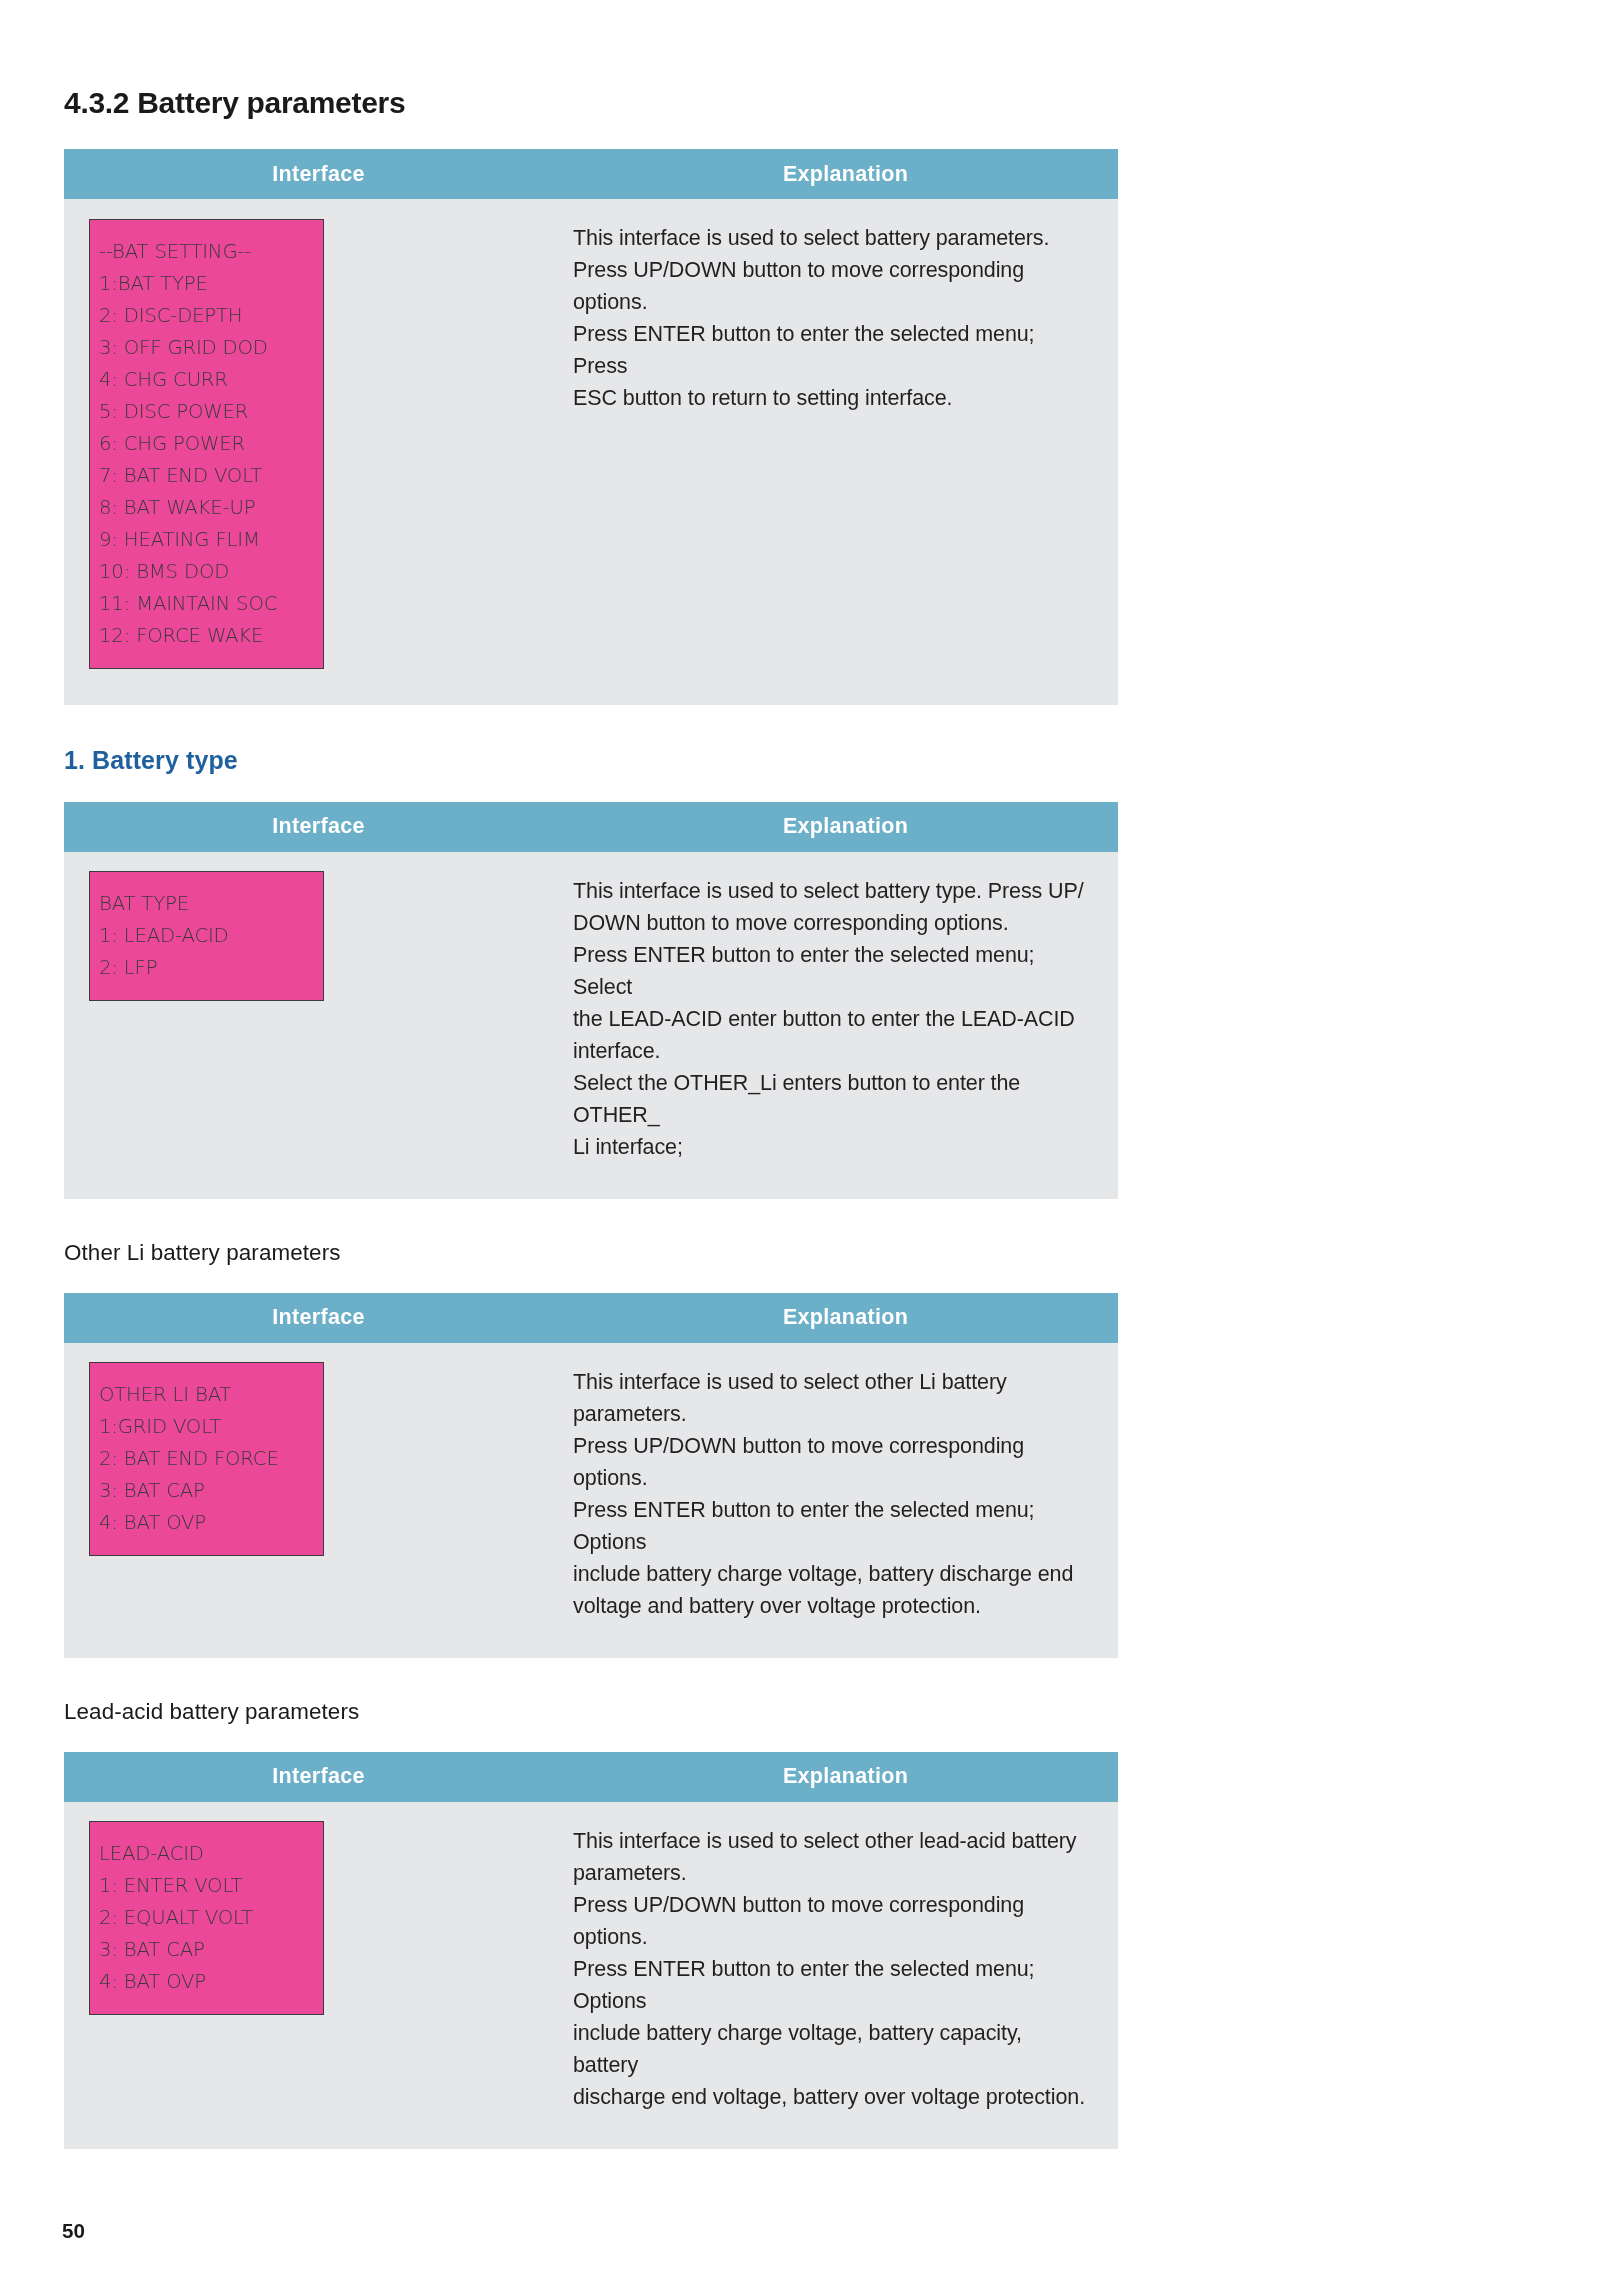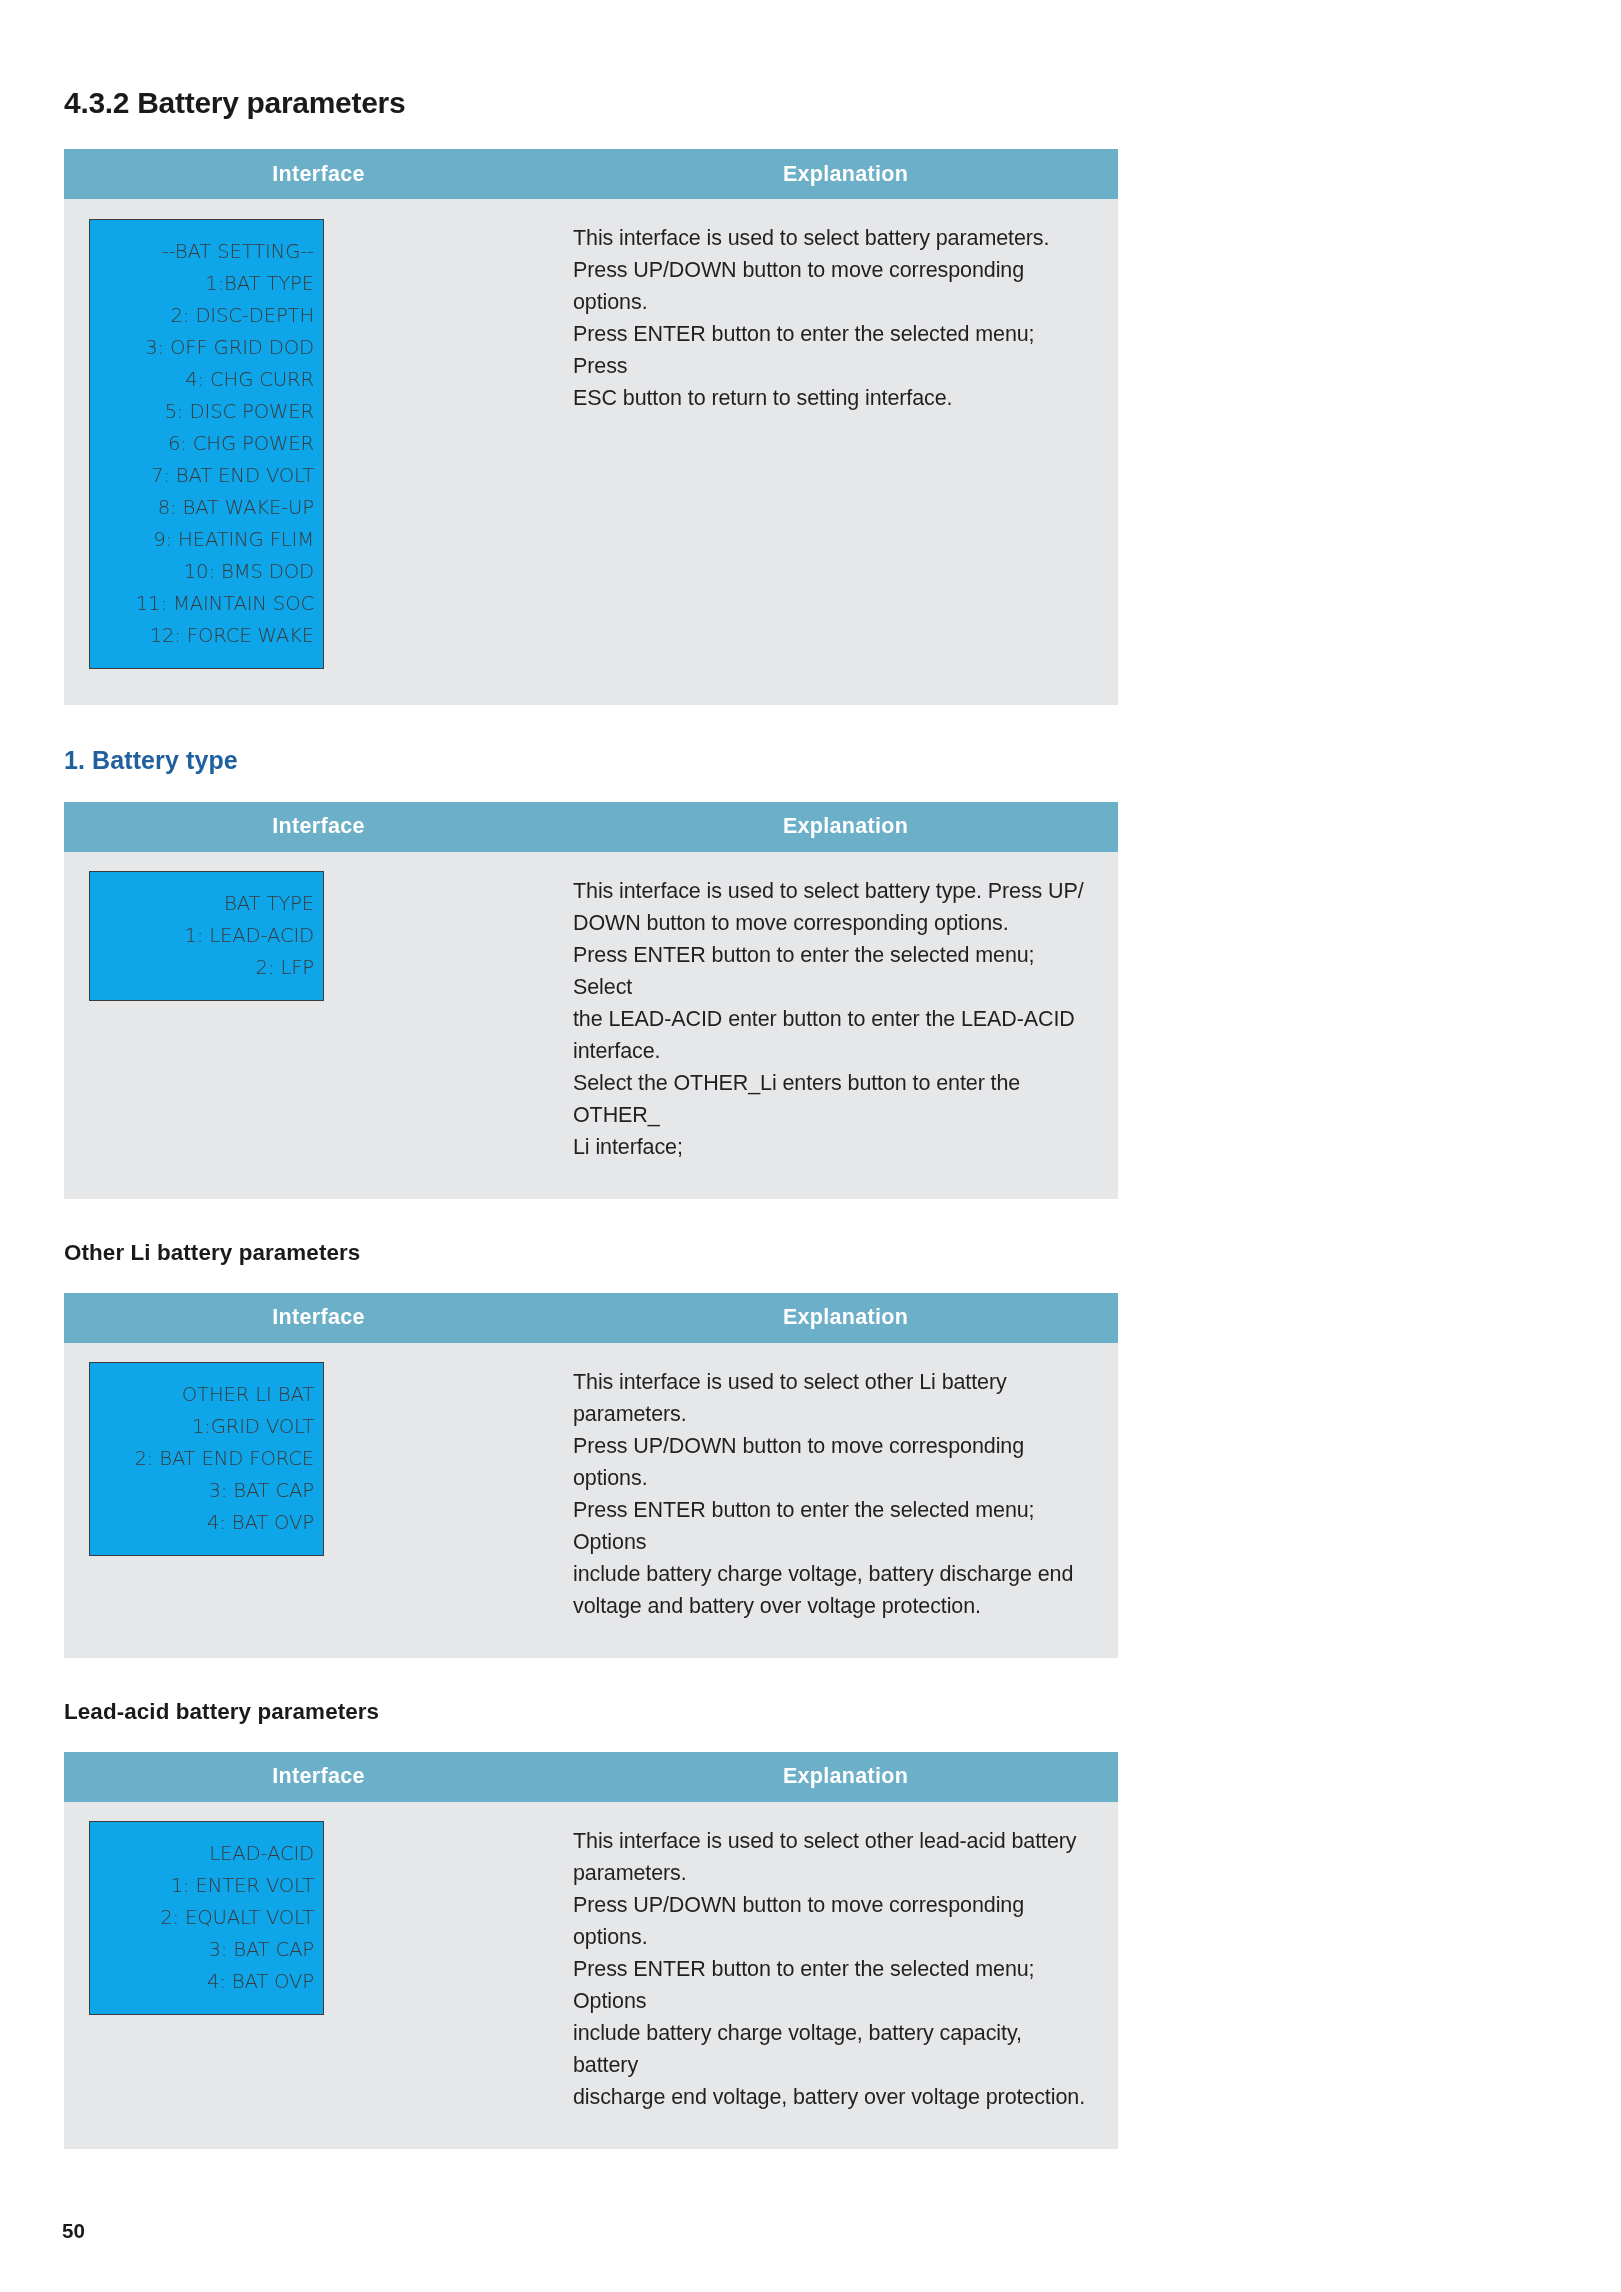--- a/index.html
+++ b/index.html
@@ -40,21 +40,21 @@
   }
   .h-sub-blue {
     font-size: 25px;
     font-weight: bold;
     color: #20609f;
     letter-spacing: 0.1px;
     margin: 0;
   }
   .h-sub-black {
     font-size: 22.4px;
-    font-weight: bold;
+    font-weight: normal;
     color: #1a1a1a;
     letter-spacing: 0.1px;
     margin: 0;
   }
 
   
   .tbl {
     width: 1053px;
     border-collapse: collapse;
     table-layout: fixed;
@@ -82,24 +82,24 @@
     padding: 19.7px 0 36px 25px;
   }
   .cell-explanation {
     padding: 23px 27px 36px 25px;
   }
 
   
   .menu-box {
     width: 235px;
     box-sizing: border-box;
-    background: #0ea5e9;
+    background: #ec4899;
     border: 1.8px solid #3b3b3b;
     padding: 16px 9px 16px 9px;
-    text-align: right;
+    text-align: left;
   }
   .menu-line {
     font-family: "DejaVu Sans", sans-serif;
     font-size: 19.7px;
     font-weight: 300;
     color: #3a3a3a;
     line-height: 32px;
     white-space: nowrap;
     letter-spacing: -0.2px;
   }

